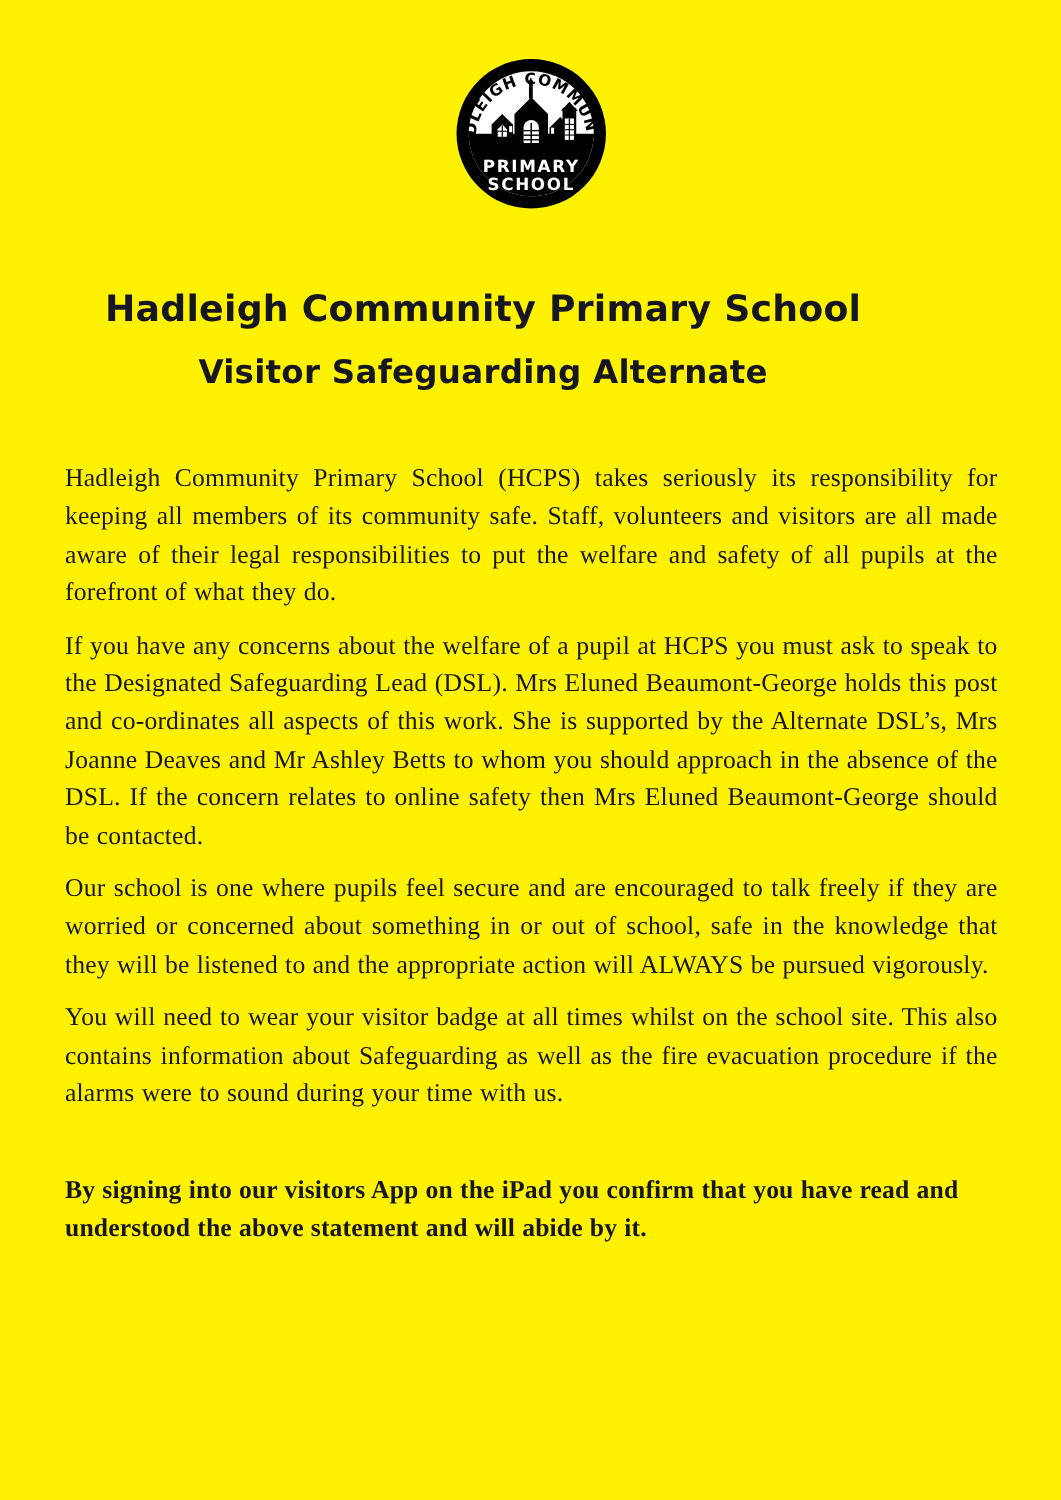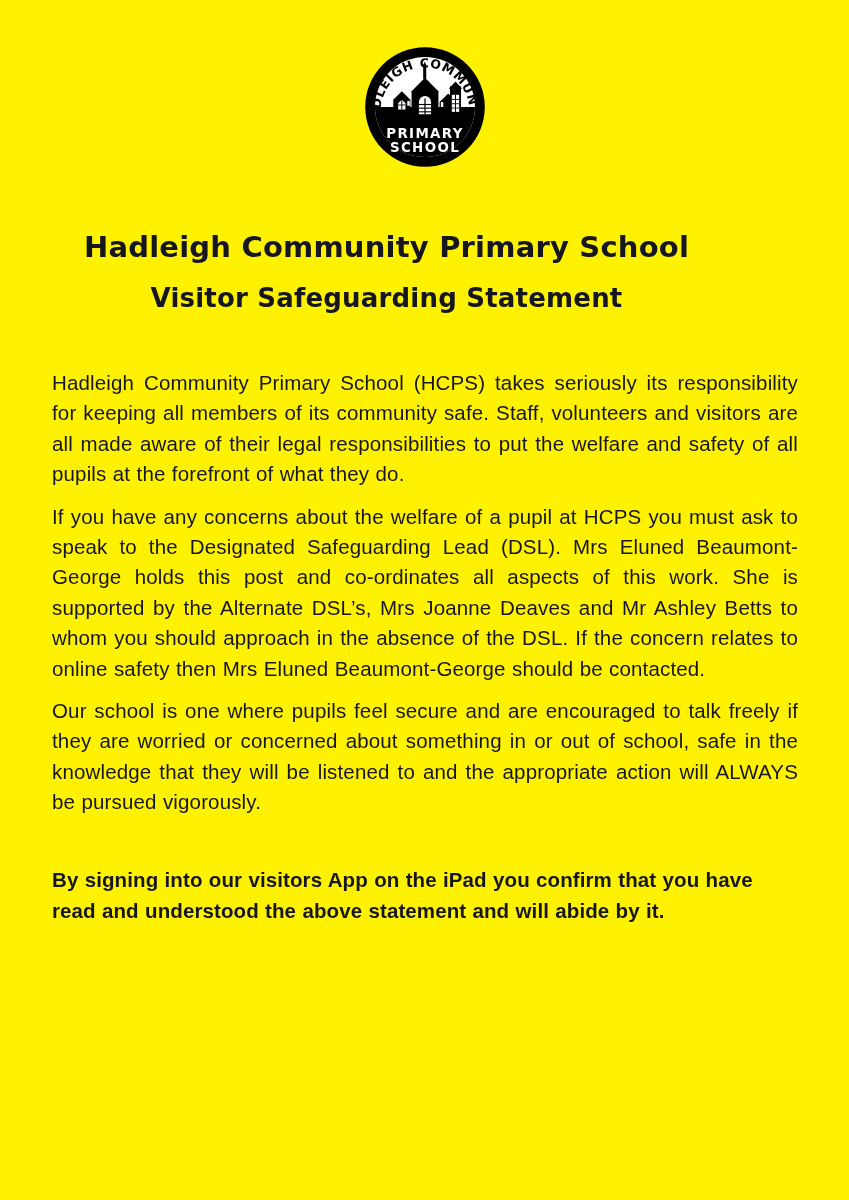--- a/index.html
+++ b/index.html
@@ -66,21 +66,21 @@
   }
 
   
   .body-copy {
     position: absolute;
     left: 52px;
     top: 368px;
     width: 746px;
   }
   .para {
-    font-family: Liberation Sans, sans-serif;
+    font-family: Liberation Serif, serif;
     font-size: 20.5px;
     line-height: 30.4px;
     color: #16161e;
     text-align: justify;
     text-justify: inter-word;
     margin: 0 0 12px 0;
     letter-spacing: 0.15px;
     word-spacing: 0.5px;
   }
   .para:last-child { margin-bottom: 1px; }
@@ -162,23 +162,24 @@
       </g>
 
       <text x="100" y="150" text-anchor="middle" font-family="&quot;DejaVu Sans&quot;, sans-serif" font-size="22" font-weight="bold" fill="#ffffff" letter-spacing="2.2">PRIMARY</text>
 
       <text x="100" y="174" text-anchor="middle" font-family="&quot;DejaVu Sans&quot;, sans-serif" font-size="22" font-weight="bold" fill="#ffffff" letter-spacing="2.2">SCHOOL</text>
     </svg>
   </div>
 
   <div class="headings">
     <h1 class="title">Hadleigh Community Primary School</h1>
-    <h2 class="subtitle">Visitor Safeguarding Statement</h2>
+    <h2 class="subtitle">Visitor Safeguarding Alternate</h2>
   </div>
 
   <div class="body-copy">
     <p class="para">Hadleigh Community Primary School (HCPS) takes seriously its responsibility for keeping all members of its community safe. Staff, volunteers and visitors are all made aware of their legal responsibilities to put the welfare and safety of all pupils at the forefront of what they do.</p>
     <p class="para">If you have any concerns about the welfare of a pupil at HCPS you must ask to speak to the Designated Safeguarding Lead (DSL). Mrs Eluned Beaumont-George holds this post and co-ordinates all aspects of this work. She is supported by the Alternate DSL’s, Mrs Joanne Deaves and Mr Ashley Betts to whom you should approach in the absence of the DSL. If the concern relates to online safety then Mrs Eluned Beaumont-George should be contacted.</p>
     <p class="para">Our school is one where pupils feel secure and are encouraged to talk freely if they are worried or concerned about something in or out of school, safe in the knowledge that they will be listened to and the appropriate action will ALWAYS be pursued vigorously.</p>
+    <p class="para">You will need to wear your visitor badge at all times whilst on the school site. This also contains information about Safeguarding as well as the fire evacuation procedure if the alarms were to sound during your time with us.</p>
     <p class="para closing">By signing into our visitors App on the iPad you confirm that you have read and understood the above statement and will abide by it.</p>
   </div>
 
 </div>
 
 </body></html>

